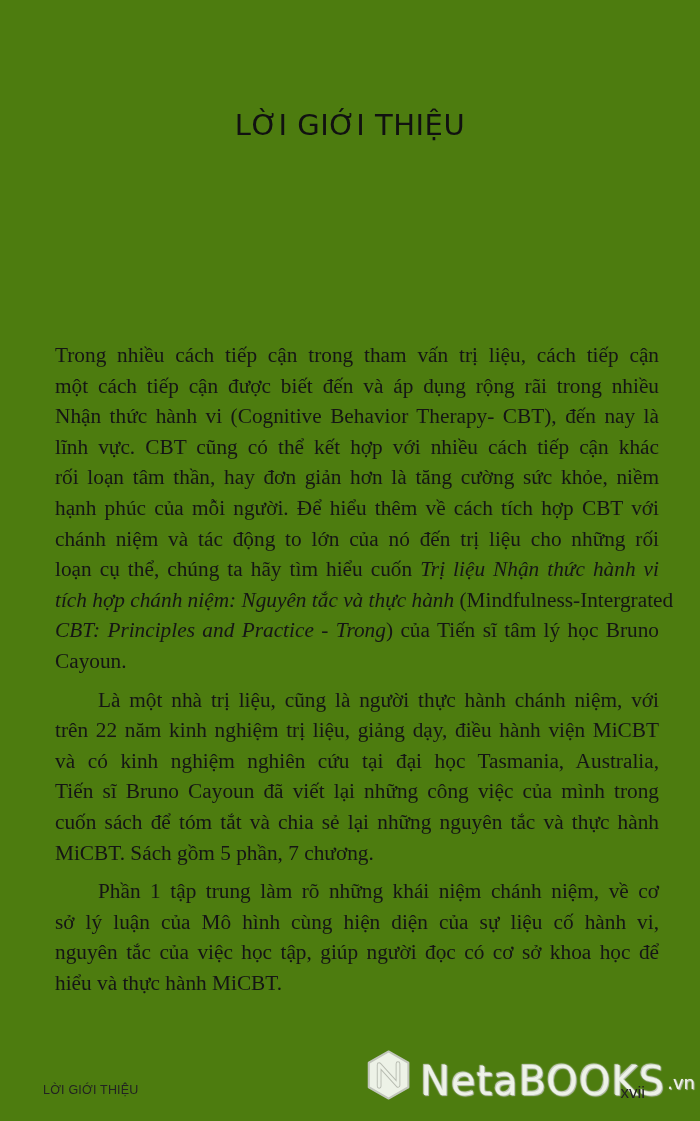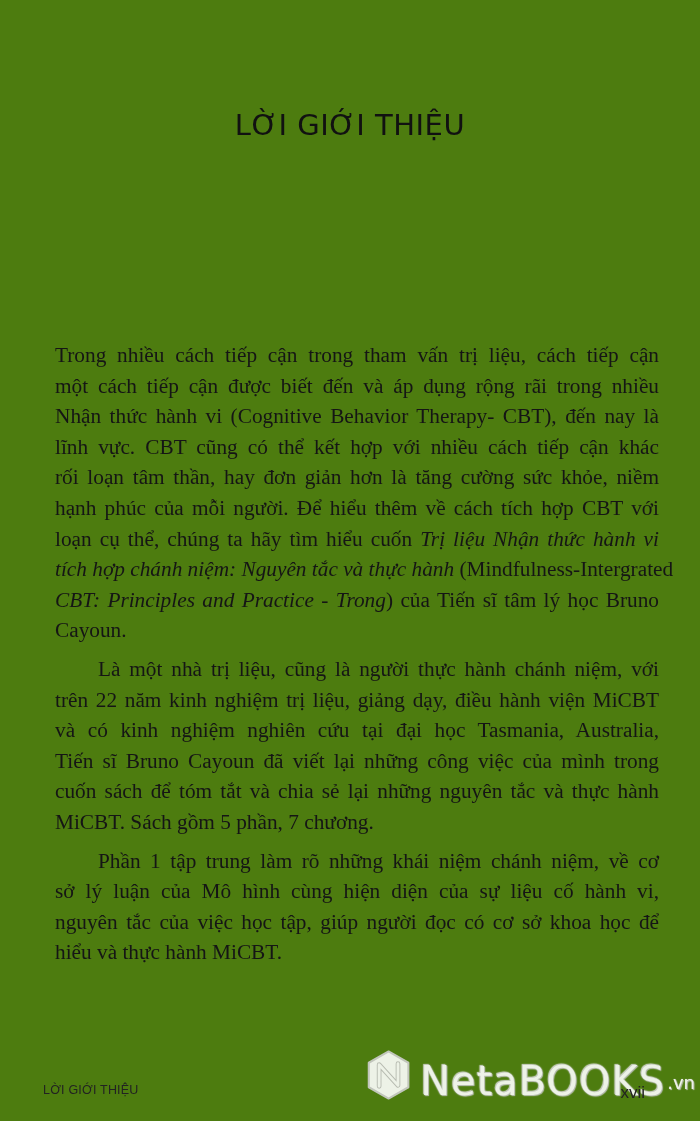--- a/index.html
+++ b/index.html
@@ -52,20 +52,21 @@
 
   <div class="body-text">
 
     <div>
       <span class="line">Trong nhiều cách tiếp cận trong tham vấn trị liệu, cách tiếp cận</span>
       <span class="line">một cách tiếp cận được biết đến và áp dụng rộng rãi trong nhiều</span>
       <span class="line">Nhận thức hành vi (Cognitive Behavior Therapy- CBT), đến nay là</span>
       <span class="line">lĩnh vực. CBT cũng có thể kết hợp với nhiều cách tiếp cận khác</span>
       <span class="line">rối loạn tâm thần, hay đơn giản hơn là tăng cường sức khỏe, niềm</span>
       <span class="line">hạnh phúc của mỗi người. Để hiểu thêm về cách tích hợp CBT với</span>
+      <span class="line">chánh niệm và tác động to lớn của nó đến trị liệu cho những rối</span>
       <span class="line"><span>loạn cụ thể, chúng ta hãy tìm hiểu cuốn </span><em>Trị liệu Nhận thức hành vi</em></span>
       <span class="line"><em>tích hợp chánh niệm: Nguyên tắc và thực hành</em><span> (Mindfulness-Intergrated</span></span>
       <span class="line"><em>CBT: Principles and Practice - Trong</em><span>) của Tiến sĩ tâm lý học Bruno</span></span>
       <span class="line last">Cayoun.</span>
     </div>
     <div class="para-gap"></div>
 
     <div>
       <span class="line indent">Là một nhà trị liệu, cũng là người thực hành chánh niệm, với</span>
       <span class="line">trên 22 năm kinh nghiệm trị liệu, giảng dạy, điều hành viện MiCBT</span>

